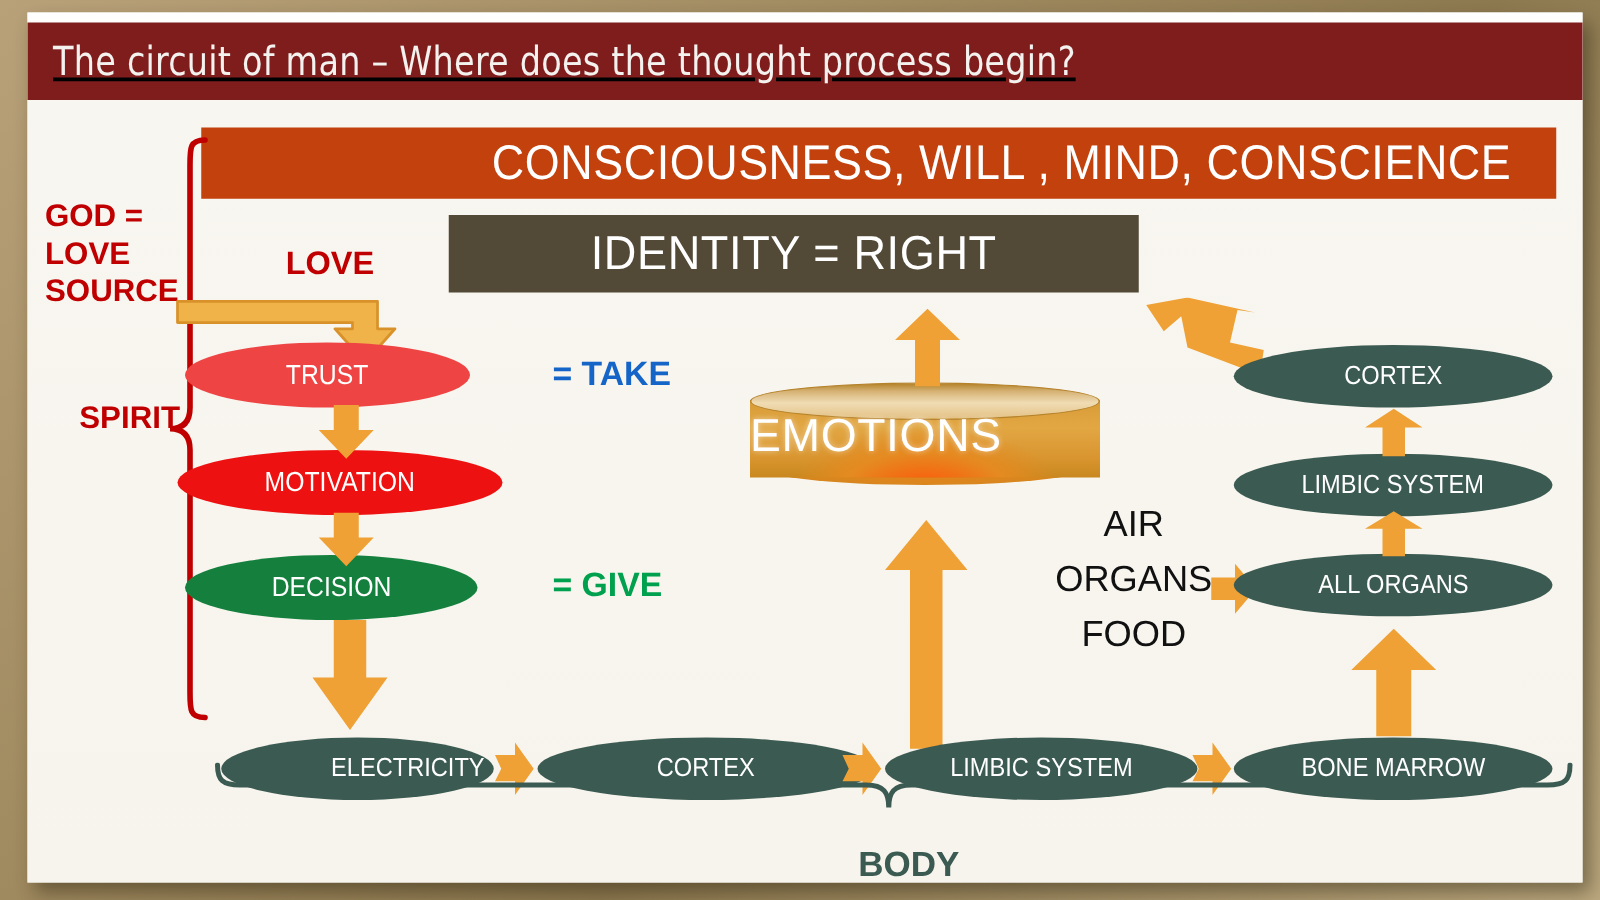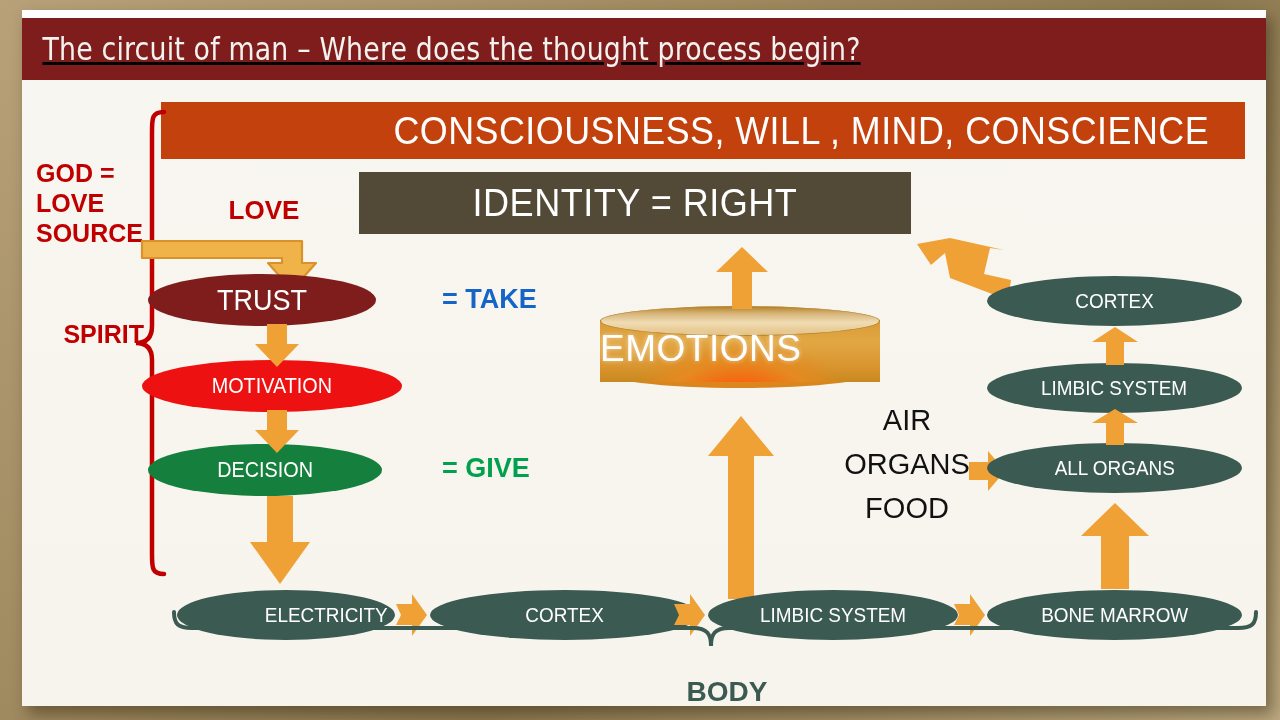--- a/index.html
+++ b/index.html
@@ -75,21 +75,21 @@
   #love-label {
     left:172px; top:185px; width:140px; text-align:center;
     color:#c00000; font-weight:bold; font-size:26px;
     font-family:"Liberation Sans Narrow","Liberation Sans",sans-serif; font-stretch:condensed;
   }
 
   
   #spirit-brace { left:100px; top:98px; width:46px; height:470px; }
 
   
-  #ell-trust      { left:126px; top:264px; width:228px; height:52px; background:#7f1d1d; font-size:30px; }
+  #ell-trust      { left:126px; top:264px; width:228px; height:52px; background:#ef4444; font-size:22px; }
   #ell-motivation { left:120px; top:350px; width:260px; height:52px; background:#ee1111; font-size:22px; }
   #ell-decision   { left:126px; top:434px; width:234px; height:52px; background:#15803d; font-size:22px; }
 
   #lbl-take { left:420px; top:274px; color:#1565c8; font-weight:bold; font-size:27px;
               font-family:"Liberation Sans Narrow","Liberation Sans",sans-serif; font-stretch:condensed; }
   #lbl-give { left:420px; top:443px; color:#00a14e; font-weight:bold; font-size:27px;
               font-family:"Liberation Sans Narrow","Liberation Sans",sans-serif; font-stretch:condensed; }
 
   
   #cyl-emotions { left:578px; top:296px; width:280px; height:90px; }

